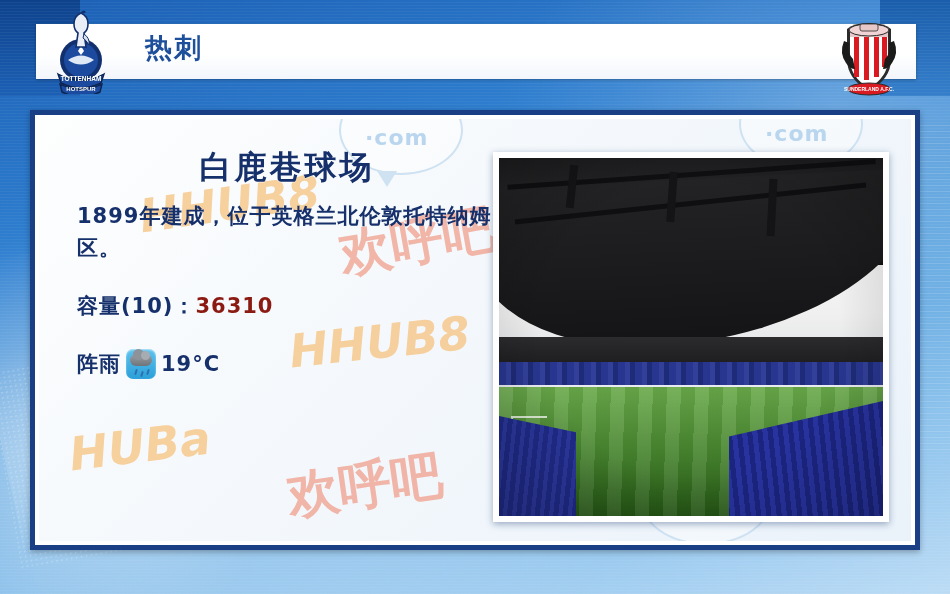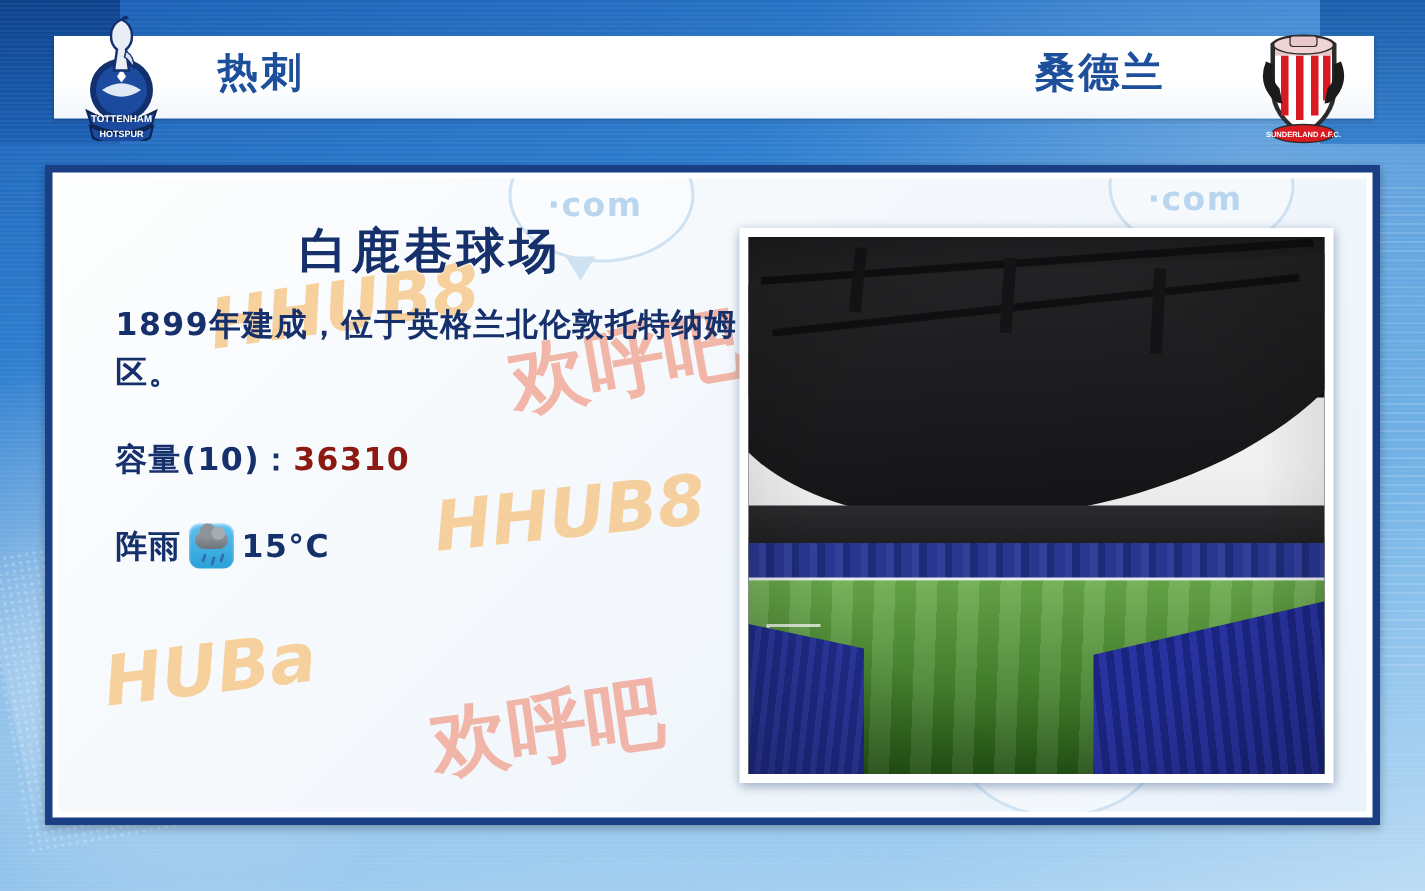--- a/index.html
+++ b/index.html
@@ -151,21 +151,20 @@
     <path d="M33 5 q7 3 7 11 q0 6 -4 9 l2 14 -10 0 2 -14 q-4 -3 -4 -9 q0 -8 7 -11z" fill="#e9eef6" stroke="#12306e" stroke-width="1.6"></path>
     <path d="M33 4 q3 -3 5 0 q-2 2 -5 1z" fill="#12306e"></path>
     <path d="M36 26 q6 4 5 11 q-3 -5 -6 -7z" fill="#d8e1ee" stroke="#12306e" stroke-width="1"></path>
     <path d="M10 66 q23 13 46 0 l-3 9 q-20 10 -40 0z" fill="#1b4a9e" stroke="#0d2450" stroke-width="1.4"></path>
     <text x="33" y="73" font-size="6.5" font-weight="bold" fill="#ffffff" text-anchor="middle" font-family="Liberation Sans, sans-serif">TOTTENHAM</text>
     <path d="M12 76 q21 11 42 0 l-2 8 q-19 9 -38 0z" fill="#1b4a9e" stroke="#0d2450" stroke-width="1.4"></path>
     <text x="33" y="83" font-size="6" font-weight="bold" fill="#ffffff" text-anchor="middle" font-family="Liberation Sans, sans-serif">HOTSPUR</text>
   </svg>
 
   <div class="team-name home">热刺</div>
-  <div class="team-name away">桑德兰</div>
 
   <svg class="crest away" viewBox="0 0 66 80">
     <path d="M33 6 q16 0 22 6 l0 30 q0 20 -22 32 q-22 -12 -22 -32 l0 -30 q6 -6 22 -6z" fill="#2b2b2b"></path>
     <path d="M33 9 q14 0 19 5 l0 28 q0 18 -19 29 q-19 -11 -19 -29 l0 -28 q5 -5 19 -5z" fill="#ffffff"></path>
     <path d="M14 20 l38 0 0 22 q0 16 -19 26 q-19 -10 -19 -26z" fill="#ffffff"></path>
     <g>
       <rect x="18" y="20" width="5" height="40" fill="#d91a21"></rect>
       <rect x="28" y="20" width="5" height="43" fill="#d91a21"></rect>
       <rect x="38" y="20" width="5" height="40" fill="#d91a21"></rect>
       <rect x="46" y="20" width="5" height="30" fill="#d91a21"></rect>
@@ -205,21 +204,21 @@
 
 
         <div class="stat wx-row">
             <span>阵雨</span>
             <span class="wx-icon">
               <span class="cloud"></span>
               <span class="drop d1"></span>
               <span class="drop d2"></span>
               <span class="drop d3"></span>
             </span>
-            <span>15°C</span>
+            <span>19°C</span>
         </div>
       </div>
 
       <div class="photo-frame">
         <div class="photo" title="白鹿巷球场内景照片">
           <div class="sky"></div>
           <div class="roof"></div>
           <div class="roof-curve"></div>
           <div class="roof-beam" style="left:2%;top:4%;width:96%;transform:rotate(-4deg);"></div>
           <div class="roof-beam" style="left:4%;top:12%;width:92%;transform:rotate(-6deg);"></div>

